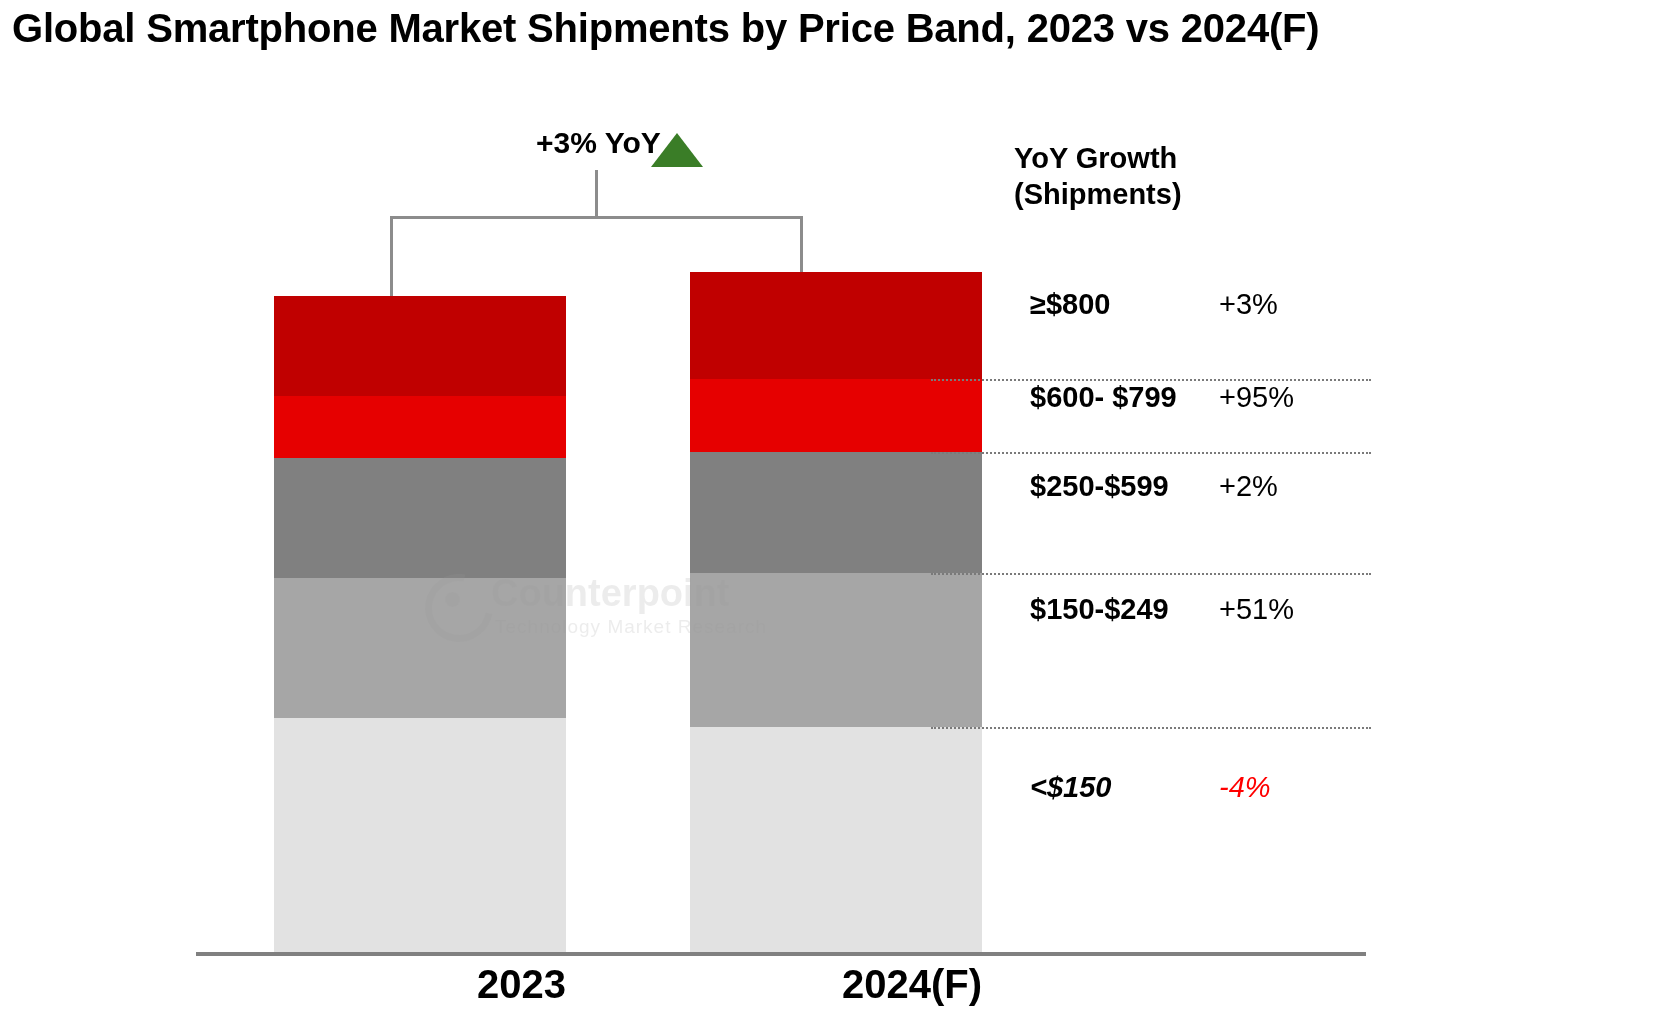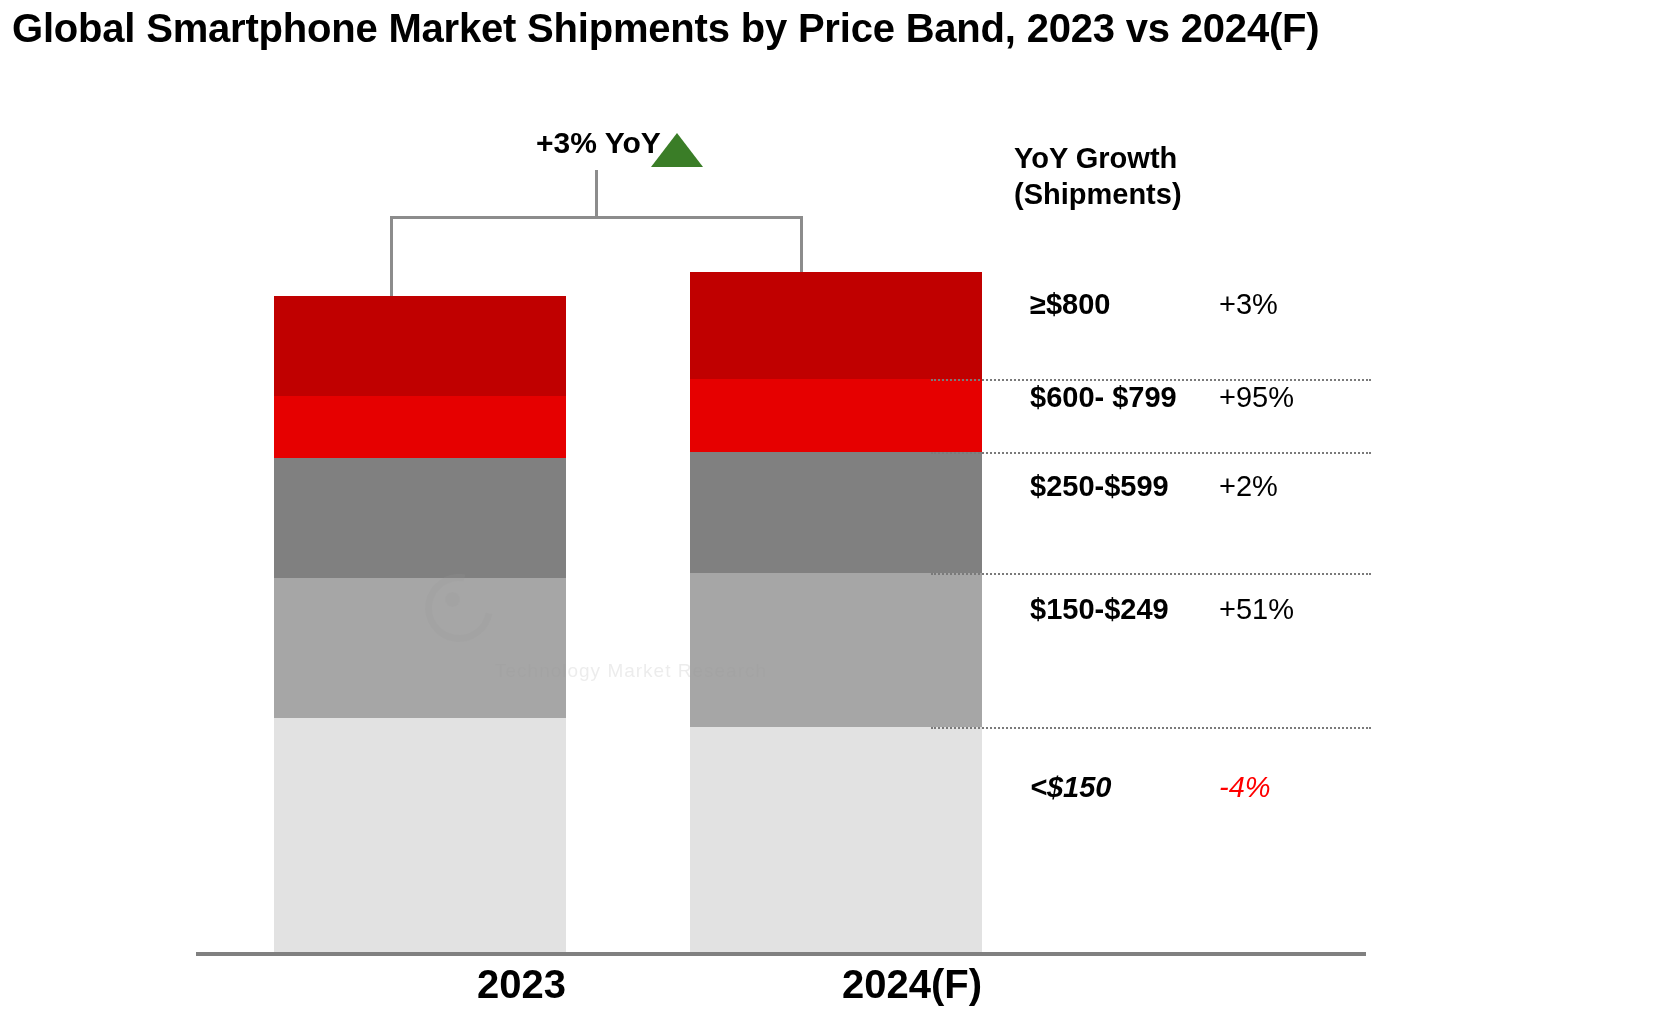--- a/index.html
+++ b/index.html
@@ -84,21 +84,21 @@
   .wm-dot{
     position:absolute;left:20px;top:22px;width:15px;height:15px;
     border-radius:50%;background:#9a9a9a;
   }
   .wm-name{
     position:absolute;left:66px;top:2px;
     font-size:38px;font-weight:bold;color:#9a9a9a;white-space:nowrap;
   }
   .wm-sub{
     position:absolute;left:70px;top:46px;
-    font-size:19px;color:#9a9a9a;letter-spacing:1px;white-space:nowrap;margin-top:44px;
+    font-size:19px;color:#9a9a9a;letter-spacing:1px;white-space:nowrap;
   }
 </style>
 </head>
 <body>
 
 <div id="chart-root">
 
   <div class="title">Global Smartphone Market Shipments by Price Band, 2023 vs 2024(F)</div>
 
   <div class="plot">
@@ -122,20 +122,21 @@
       <div class="seg" style="background:#c00000;height:107px;"></div>
       <div class="seg" style="background:#e60000;height:73px;"></div>
       <div class="seg" style="background:#808080;height:121px;"></div>
       <div class="seg" style="background:#a6a6a6;height:154px;"></div>
       <div class="seg" style="background:#e2e2e2;height:225px;"></div>
     </div>
 
     <div class="watermark">
       <div class="wm-ring"></div>
       <div class="wm-dot"></div>
+      <div class="wm-name">Counterpoint</div>
       <div class="wm-sub">Technology Market Research</div>
     </div>
 
     <div class="axis-line"></div>
     <div class="cat-label" style="left:274px;width:292px;">2023</div>
     <div class="cat-label" style="left:690px;width:292px;">2024(F)</div>
 
     <div class="dotline" style="top:379px;"></div>
     <div class="dotline" style="top:452px;"></div>
     <div class="dotline" style="top:573px;"></div>

